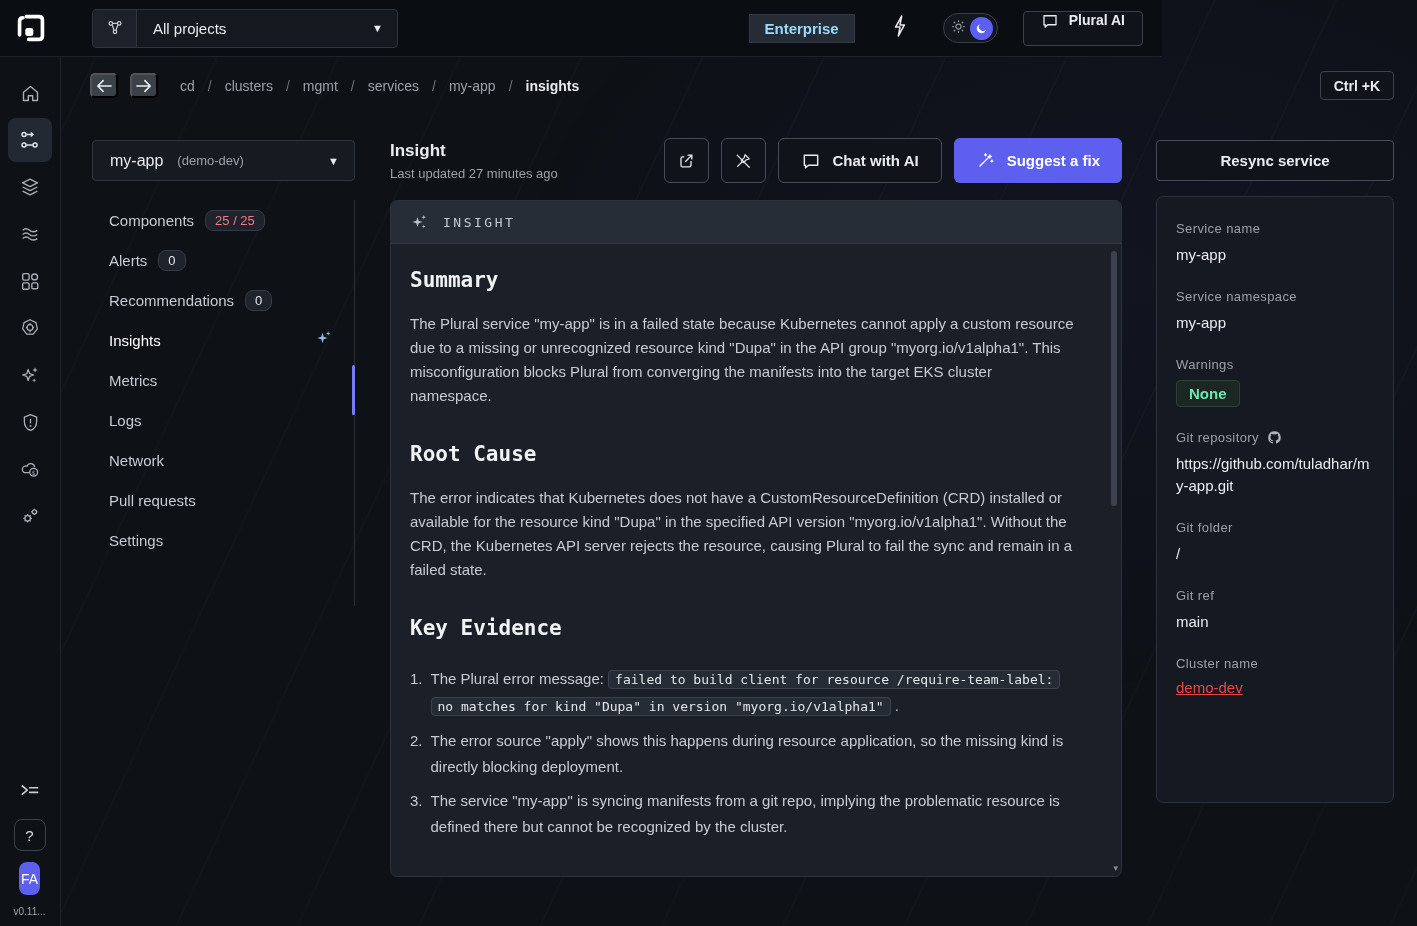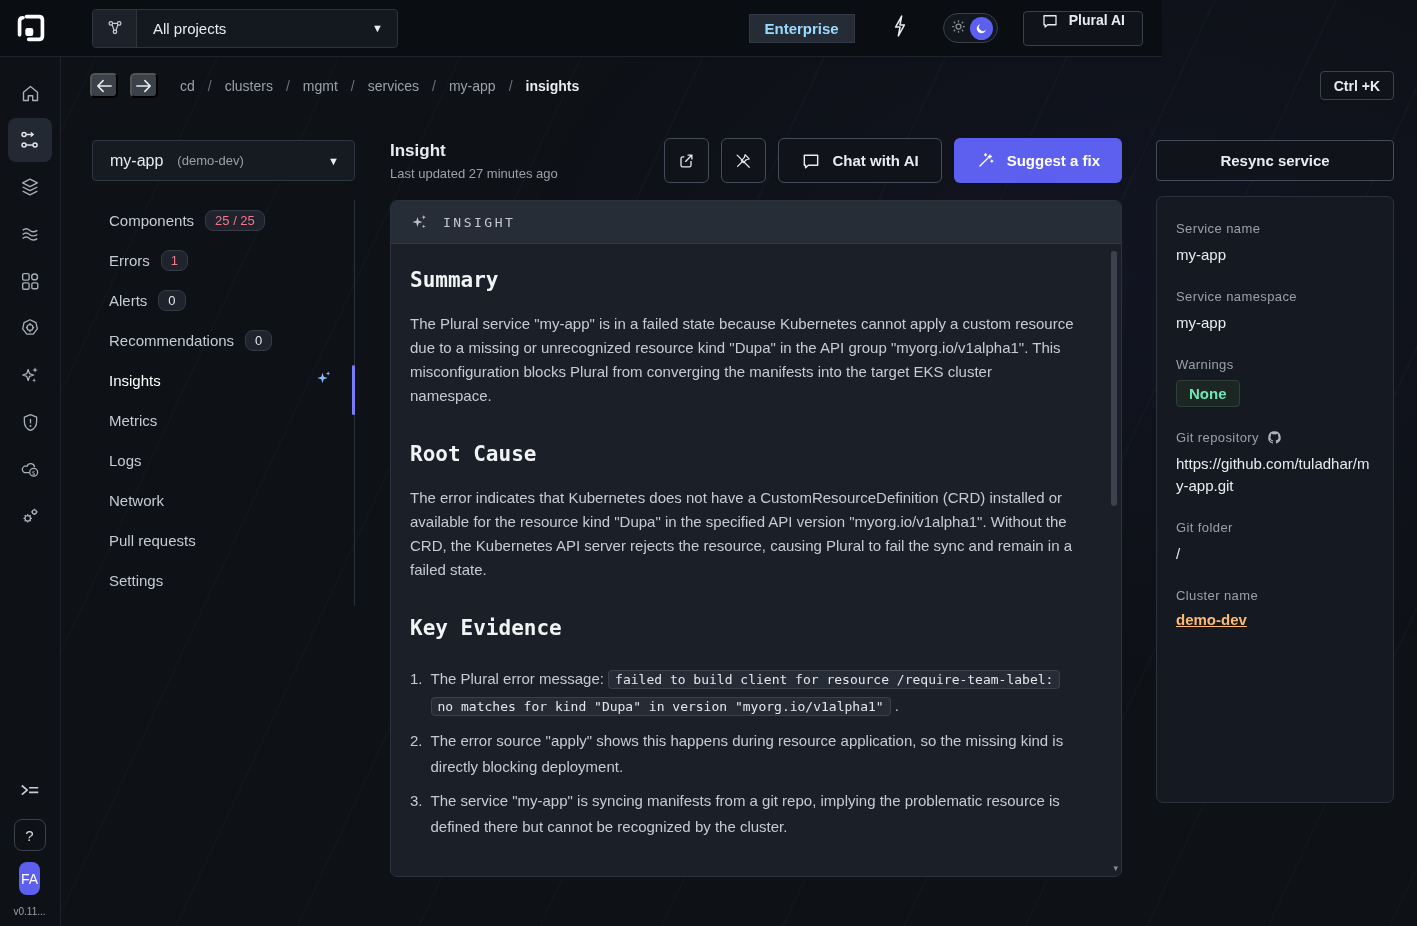--- a/index.html
+++ b/index.html
@@ -187,21 +187,21 @@
   .field .flabel{ font-size:13px; color:#9BA0A8; letter-spacing:0.4px; margin-bottom:8px; display:flex; align-items:center; gap:8px; }
   .field .fvalue{ font-size:15px; color:#E9EBEF; word-break:break-all; line-height:22px; }
   .status-badge{
     display:inline-block; padding:4px 12px; border-radius:4px; font-size:15px; font-weight:bold;
     background:#211F28; border:1px solid #3B3340; color:#F2788D;
   }
   .warn-badge{
     display:inline-block; padding:4px 12px; border-radius:4px; font-size:15px; font-weight:bold;
     background:#1C2623; border:1px solid #2C4038; color:#6EE7B7;
   }
-  .cluster-link{ color:#fdba74; text-decoration:underline; cursor:pointer; font-size:15px;font-weight:bold; }
+  .cluster-link{ color:#ef4444; text-decoration:underline; cursor:pointer; font-size:15px; }
   .gh{ color:#AEB3BB; }
 </style>
 </head>
 <body>
 
 <div class="topbar">
   <svg class="logo" viewBox="0 0 28 28" fill="none">
     <path d="M10 4 H21 Q24 4 24 7 V21 Q24 24 21 24 H12" stroke="#fff" stroke-width="3.2" stroke-linecap="round"></path>
     <path d="M4 20 V8 Q4 5 7 5" stroke="#fff" stroke-width="3.2" stroke-linecap="round"></path>
     <rect x="9" y="14" width="7" height="7" rx="2" fill="#fff"></rect>
@@ -370,24 +370,20 @@
   <span class="svc-cluster">(demo-dev)</span>
   <span class="svc-caret">▼</span>
 </div>
 
 <div class="svc-nav">
   <div class="nav-row">
     <span class="lbl">Components</span>
     <span class="badge red">25 / 25</span>
   </div>
   <div class="nav-row">
-    <span class="lbl">Errors</span>
-    <span class="badge red">1</span>
-  </div>
-  <div class="nav-row">
     <span class="lbl">Alerts</span>
     <span class="badge">0</span>
   </div>
   <div class="nav-row">
     <span class="lbl">Recommendations</span>
     <span class="badge">0</span>
   </div>
   <div class="nav-row active">
     <span class="lbl">Insights</span>
     <span class="nav-sparkle">
@@ -513,16 +509,20 @@
         <path d="M12 2 A10 10 0 0 0 8.8 21.5 C9.3 21.6 9.5 21.3 9.5 21 V19.3 C6.7 19.9 6.1 18 6.1 18 C5.7 16.9 5 16.6 5 16.6 C4.1 16 5.1 16 5.1 16 C6.1 16.1 6.6 17 6.6 17 C7.5 18.6 9 18.1 9.6 17.8 C9.7 17.2 9.9 16.8 10.2 16.5 C8 16.2 5.6 15.4 5.6 11.5 C5.6 10.4 6 9.5 6.6 8.8 C6.5 8.5 6.1 7.5 6.7 6.1 C6.7 6.1 7.5 5.8 9.5 7.1 A9.6 9.6 0 0 1 14.5 7.1 C16.5 5.8 17.3 6.1 17.3 6.1 C17.9 7.5 17.5 8.5 17.4 8.8 C18 9.5 18.4 10.4 18.4 11.5 C18.4 15.4 16 16.2 13.7 16.5 C14.1 16.8 14.4 17.4 14.4 18.4 V21 C14.4 21.3 14.6 21.6 15.1 21.5 A10 10 0 0 0 12 2 Z"></path>
       </svg>
     </div>
     <div class="fvalue">https://github.com/tuladhar/my-app.git</div>
   </div>
   <div class="field">
     <div class="flabel">Git folder</div>
     <div class="fvalue">/</div>
   </div>
   <div class="field">
+    <div class="flabel">Git ref</div>
+    <div class="fvalue">main</div>
+  </div>
+  <div class="field">
     <div class="flabel">Cluster name</div>
     <div><a class="cluster-link">demo-dev</a></div>
   </div>
 </div>
 
 </body></html>

